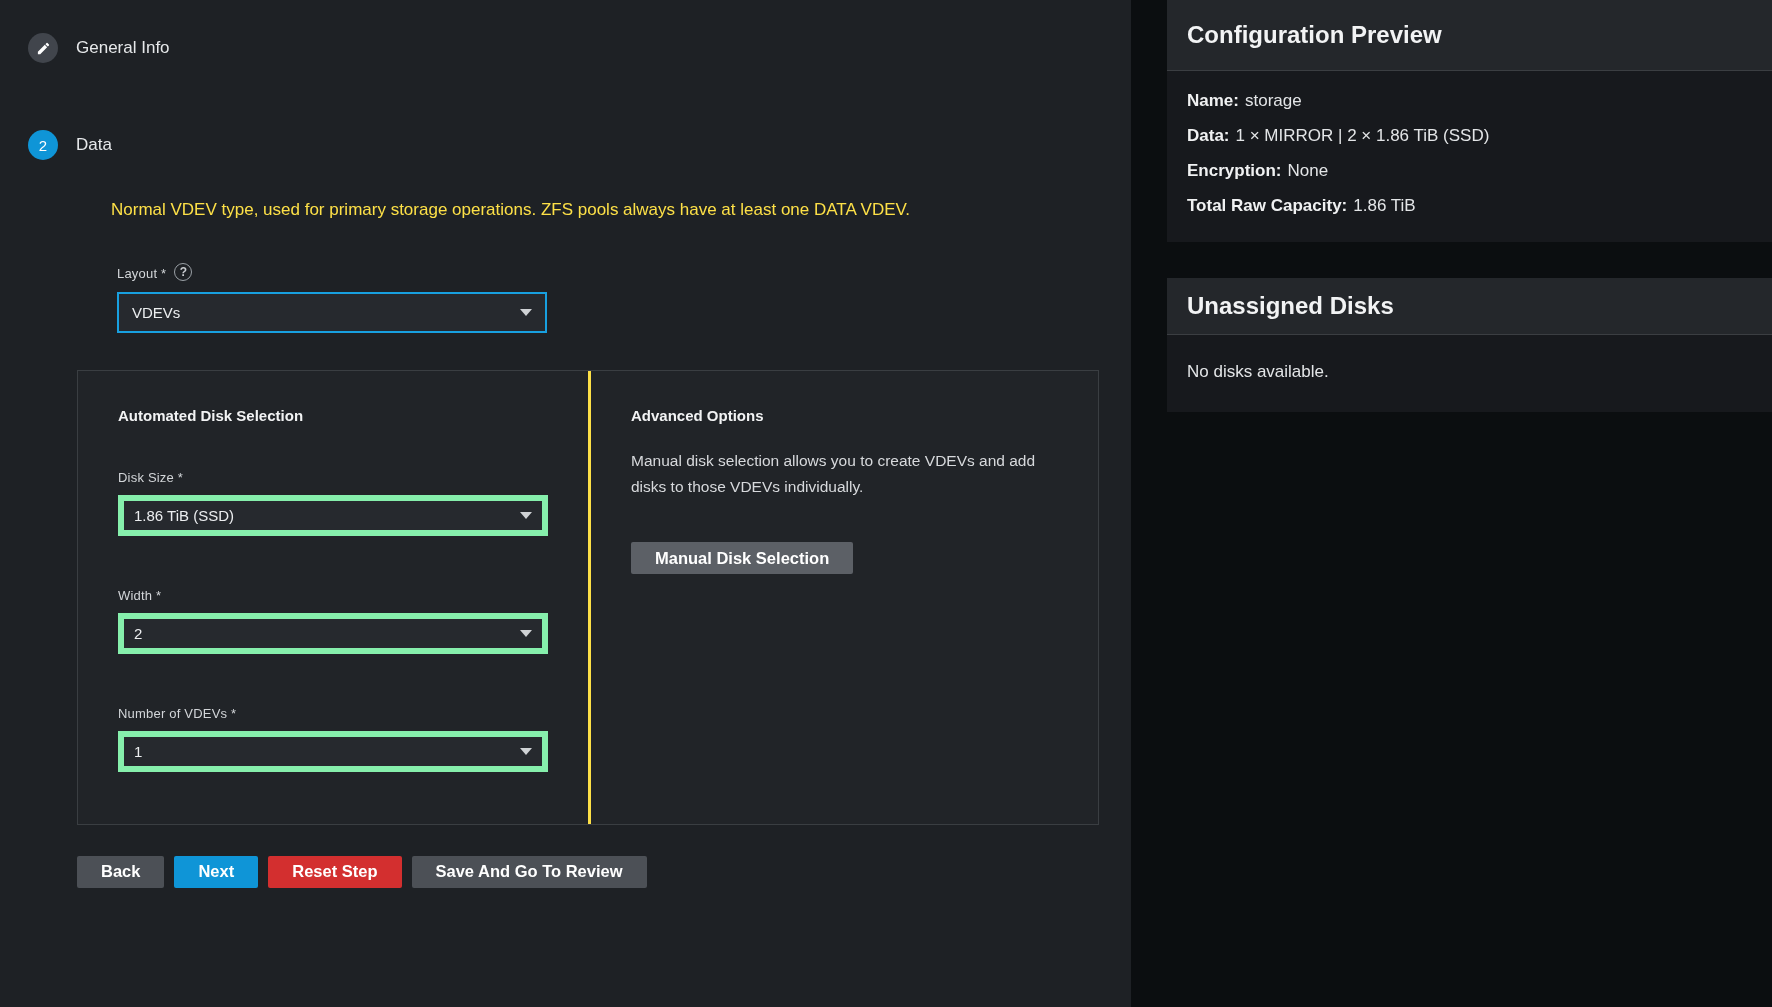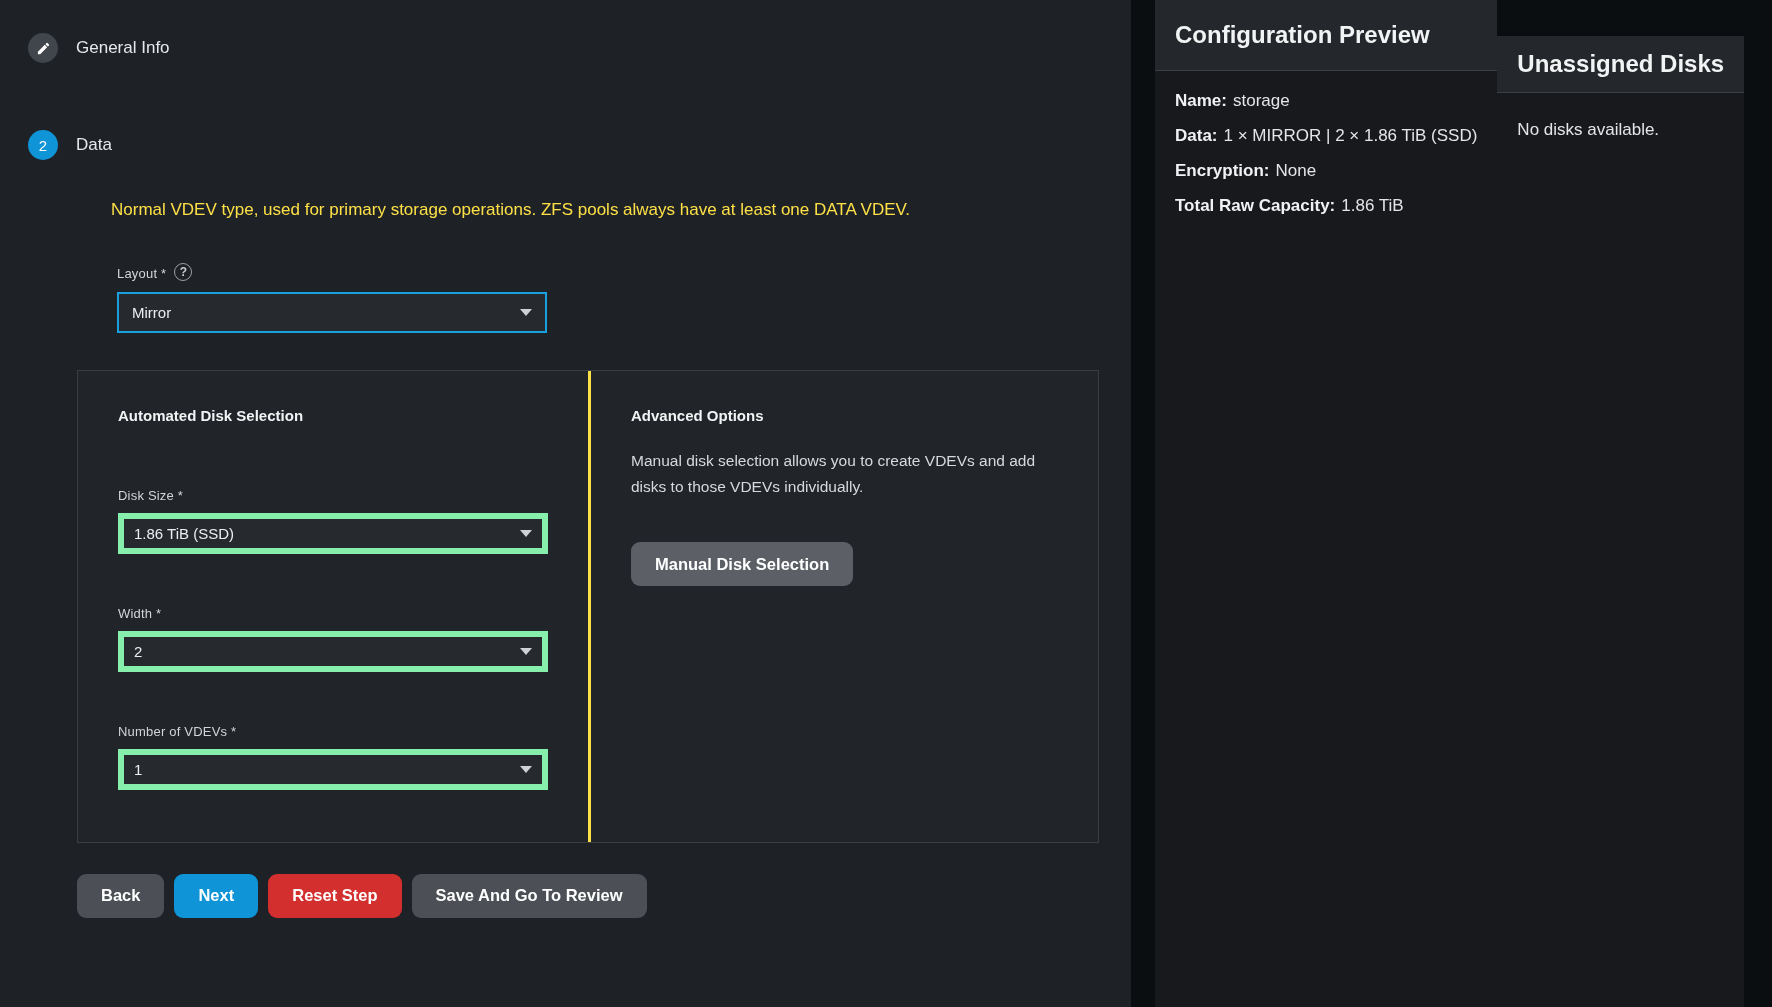--- a/index.html
+++ b/index.html
@@ -68,51 +68,51 @@
     margin-top: 37px;
     width: 1022px;
     border: 1px solid #3a3e42;
     background: #212428;
     display: flex;
   }
   .panel .col { width: 50%; padding: 30px 40px 52px 40px; }
   .panel .col.right { border-left: 3px solid #fde047; }
   .panel h2 { font-size: 15px; font-weight: bold; color: #f2f3f4; margin-top: 6px; }
 
-  .field-group { margin-top: 64px; }
+  .field-group { margin-top: 46px; }
   .field-group .field-label { display: block; }
   .field-group .select { margin-top: 10px; }
   .field-group + .field-group { margin-top: 52px; }
 
   .adv-text {
     margin-top: 24px; font-size: 15.5px; color: #d7d9dc; line-height: 1.7;
     max-width: 430px;
   }
 
   .btn {
     border: none; cursor: pointer;
-    height: 44px; padding: 0 24px;
+    height: 32px; padding: 0 24px;
     font-family: "Liberation Sans", sans-serif;
     font-size: 16.5px; font-weight: bold; color: #fff;
-    border-radius: 9px;
+    border-radius: 2px;
   }
   .btn.gray { background: #4c5056; }
   .btn.gray-light { background: #5c6066; }
   .btn.blue { background: #0f95d7; }
   .btn.red { background: #d32f2f; }
   .adv-btn { margin-top: 42px; }
 
   .actions { display: flex; gap: 10px; margin-top: 31px; }
 
   
   .sidebar {
     flex: 1;
     background: #0b0e10;
-    padding-left: 24px;
-    display: flex; flex-direction: row;
+    padding-left: 36px;
+    display: flex; flex-direction: column;
   }
   .side-card { background: #17191d; }
   .side-card-header {
     background: #24272b;
     border-bottom: 1px solid #3b3e42;
     padding: 21px 20px;
   }
   .side-card-header h2 { font-size: 24px; font-weight: bold; color: #f2f3f4; }
   .side-card-body { padding: 20px 20px 22px 20px; }
   .side-row { font-size: 17px; color: #e3e5e7; margin-bottom: 15px; }
@@ -150,21 +150,21 @@
       <p class="description inner-indent">Normal VDEV type, used for primary storage operations. ZFS pools always have at least one DATA VDEV.</p>
 
       <div class="inner-indent">
         <div class="field-label-row">
           <span class="field-label">Layout *</span>
           <span class="help-icon">
               <span>?</span>
             </span>
         </div>
         <div class="select focused">
-          <span>Mirror</span>
+          <span>VDEVs</span>
           <span class="caret"></span>
         </div>
       </div>
 
       <div class="panel">
 
         <div class="col left">
           <h2>Automated Disk Selection</h2>
 
           <div class="field-group">

